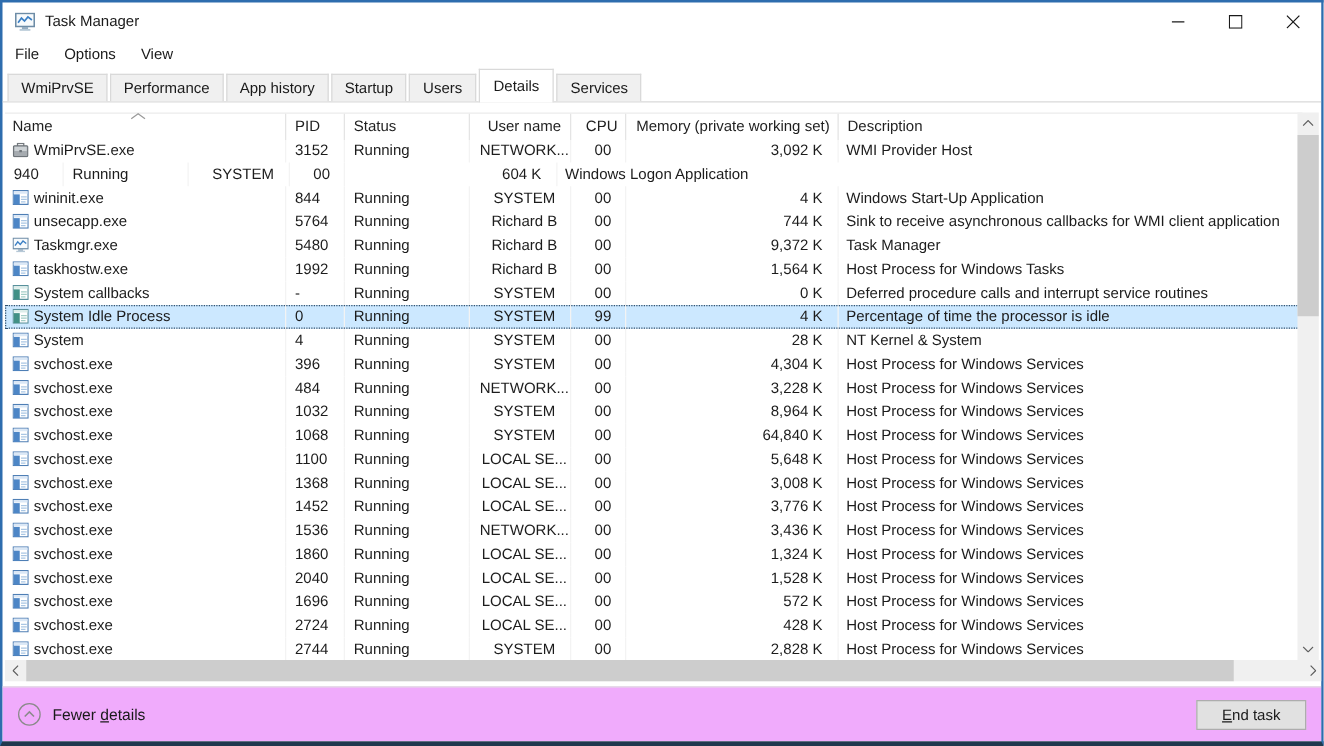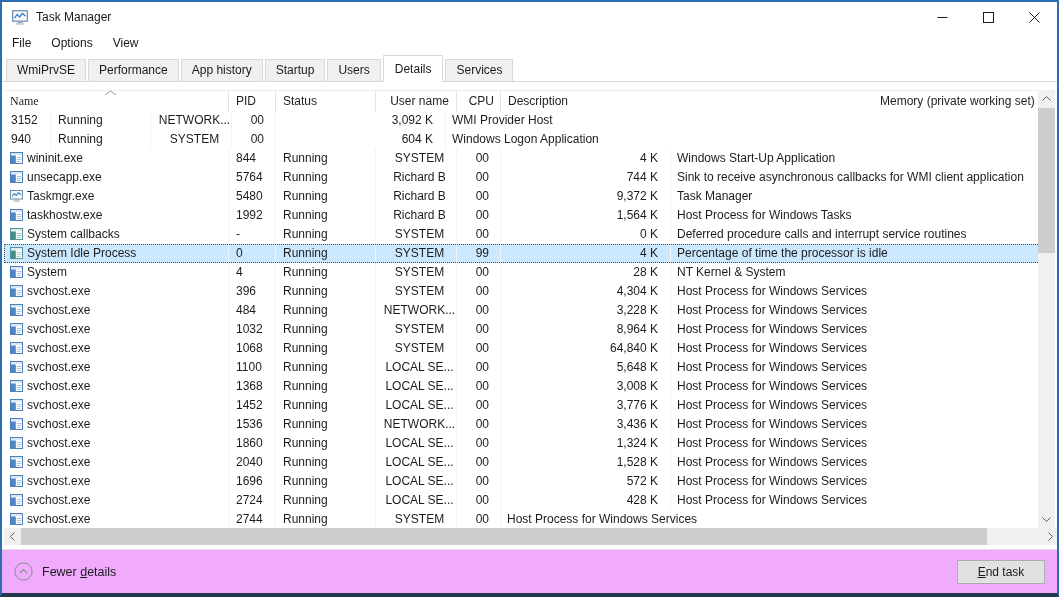--- a/index.html
+++ b/index.html
@@ -25,21 +25,21 @@
   .tab.active{background:var(--tab-active-bg,#fff); padding:5px 11px; height:16px; line-height:16px; margin-bottom:-1px; z-index:2; position:relative;}
   
   .thead{position:absolute; top:88px; left:2px; width:1038px; height:21px; display:flex; border-top:1px solid #ececec; background:#fff; z-index:2;}
   .hcell{box-sizing:border-box; font-size:12px; line-height:20px; color:#1f1f1f; border-right:1px solid #e4e4e4;
          padding-left:7px; white-space:nowrap; overflow:hidden; cursor:default;}
   .sortchev{position:absolute; top:-1px; left:100px; z-index:3; line-height:0;}
   .rows{position:absolute; top:109px; left:2px; width:1038px; height:418px; overflow:hidden;}
   .row{display:flex; height:19px; font-size:12px; line-height:19px; color:#1c1c1c;}
   .cell{box-sizing:border-box; white-space:nowrap; overflow:hidden; border-right:1px solid #f3f3f3;}
   .c0{width:225px;} .c1{width:47px;} .c2{width:100px;} .c3{width:81px;text-align:center;} .c4{width:44px;} .c5{width:170px;} .c6{flex:1; border-right:none;}
-  .thead .c0{padding-left:6px;font-family:Liberation Serif, serif;}
+  .thead .c0{padding-left:6px;}
   .thead .c4{text-align:right; padding-right:6px; padding-left:0;}
   .thead .c5{padding-left:8px;}
   .row .c1,.row .c2,.row .c3{padding-left:7px;}
   .row .c4{text-align:right; padding-right:11px;}
   .row .c5{text-align:right; padding-right:12px;}
   .row .c6{padding-left:6px;}
   .row.selected{background:var(--selection-bg,#cce8ff); outline:1px dotted #30506e; outline-offset:-1px;}
   .ricon{display:inline-block; width:13px; height:12px; margin:3px 4px 0 6px; line-height:0; vertical-align:top;}
   .nm{display:inline-block; vertical-align:top;}
   
@@ -114,26 +114,32 @@
     <span class="sortchev">
       <svg width="13" height="6" viewBox="0 0 13 6">
           <polyline points="1,5 6.5,1 12,5" fill="none" stroke="#9a9a9a"></polyline>
         </svg>
     </span>
   <span class="hcell c0">Name</span>
       <span class="hcell c1">PID</span>
       <span class="hcell c2">Status</span>
       <span class="hcell c3">User name</span>
       <span class="hcell c4">CPU</span>
+      <span class="hcell c5">Memory (private working set)</span>
       <span class="hcell c6">Description</span>
-      <span class="hcell c5">Memory (private working set)</span>
     </div>
 
   <div class="rows">
       <div class="row">
+    <span class="cell c0"><span class="ricon"><svg width="13" height="12" viewBox="0 0 13 12" xmlns="http://www.w3.org/2000/svg">
+    <rect x="4" y="0.8" width="5" height="2.4" fill="none" stroke="#74797e"></rect>
+    <rect x="0.8" y="2.6" width="11.4" height="8.6" rx="0.8" fill="#a6abb0" stroke="#6e7479"></rect>
+    <rect x="1.6" y="3.4" width="9.8" height="3.4" fill="#cdd2d5"></rect>
+    <rect x="5.5" y="6" width="2" height="1.8" fill="#6e7479"></rect>
+  </svg></span><span class="nm">WmiPrvSE.exe</span></span>
     <span class="cell c1">3152</span>
     <span class="cell c2">Running</span>
     <span class="cell c3">NETWORK...</span>
     <span class="cell c4">00</span>
     <span class="cell c5">3,092 K</span>
     <span class="cell c6">WMI Provider Host</span>
   </div>
       <div class="row">
     <span class="cell c1">940</span>
     <span class="cell c2">Running</span>
@@ -450,20 +456,21 @@
     <rect x="1" y="1" width="11" height="2" fill="#dbe8f6"></rect>
     <rect x="1" y="3.5" width="4.8" height="8" fill="#4d86c6"></rect>
     <rect x="6.8" y="5" width="4.6" height="1" fill="#a9c6e4"></rect>
     <rect x="6.8" y="7" width="4.6" height="1" fill="#a9c6e4"></rect>
     <rect x="6.8" y="9" width="3.6" height="1" fill="#a9c6e4"></rect>
   </svg></span><span class="nm">svchost.exe</span></span>
     <span class="cell c1">2744</span>
     <span class="cell c2">Running</span>
     <span class="cell c3">SYSTEM</span>
     <span class="cell c4">00</span>
+    <span class="cell c5">2,828 K</span>
     <span class="cell c6">Host Process for Windows Services</span>
   </div>
     </div>
 
   <div class="vscroll">
     <div class="vbtn">
       <span style="line-height:0;"><svg width="9" height="5" viewBox="0 0 9 5">
             <polyline points="0.5,4.5 4.5,0.5 8.5,4.5" fill="none" stroke="#5f5f5f"></polyline>
           </svg></span>
     </div>

